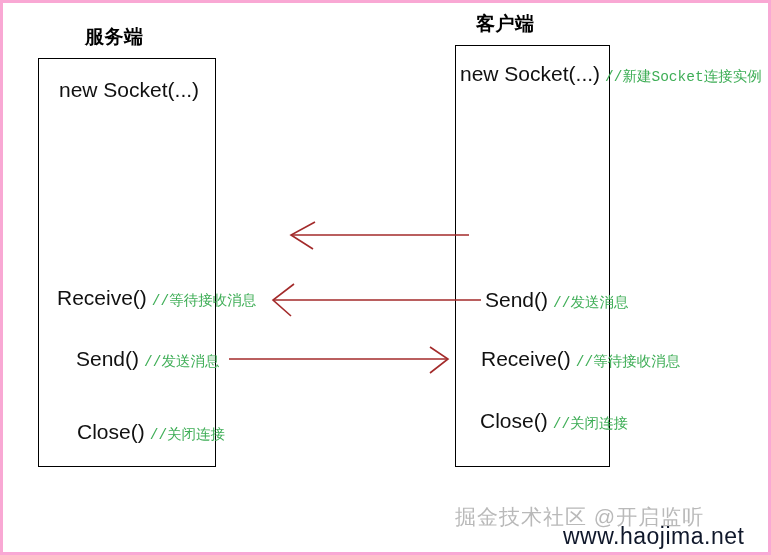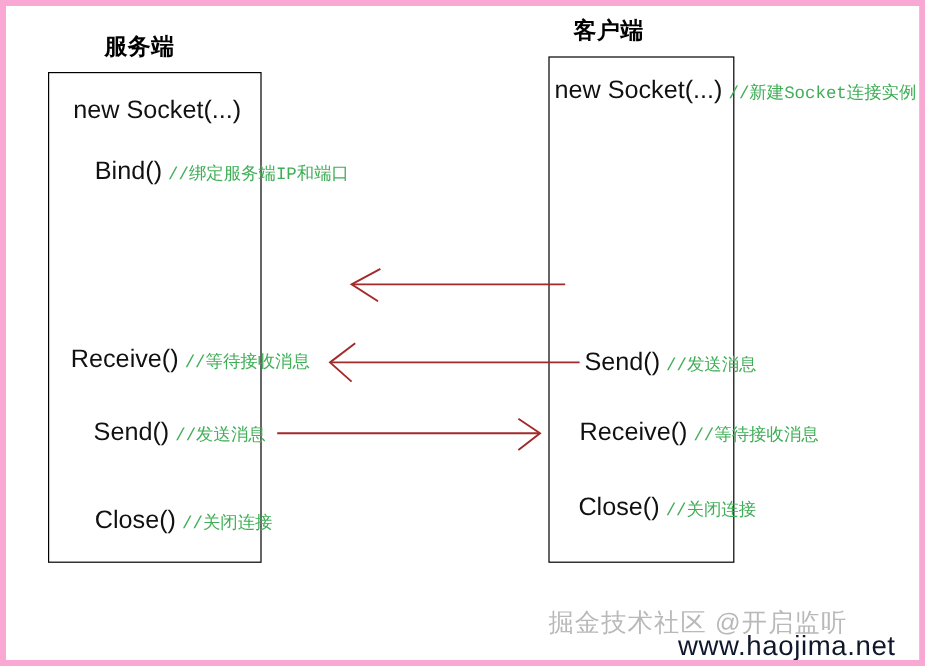--- a/index.html
+++ b/index.html
@@ -10,21 +10,21 @@
   }
   body {
     font-family: "Liberation Sans", "DejaVu Sans", sans-serif;
   }
   #canvas {
     position: relative;
     width: 771px;
     height: 555px;
     background: #ffffff;
     box-sizing: border-box;
-    border: 5px solid #f9a8d4;
+    border: 3px solid #f9a8d4;
     overflow: hidden;
   }
 
   
   .col-title {
     position: absolute;
     font-weight: bold;
     font-size: 19px;
     color: #000000;
     letter-spacing: 0.5px;
@@ -125,23 +125,20 @@
   <div id="title-server" class="col-title">服务端</div>
   <div id="title-client" class="col-title">客户端</div>
 
   <div id="box-server" class="lifeline-box"></div>
   <div id="box-client" class="lifeline-box"></div>
 
   <div id="srv-new" class="call">
     <span class="api">new Socket(...)</span><span class="cmt"></span>
   </div>
 
-  <div id="srv-bind" class="call">
-    <span class="api">Bind()</span><span class="cmt">//绑定服务端IP和端口</span>
-  </div>
 
 
 
   <div id="srv-receive" class="call">
     <span class="api">Receive()</span><span class="cmt">//等待接收消息</span>
   </div>
 
   <div id="srv-send" class="call">
     <span class="api">Send()</span><span class="cmt">//发送消息</span>
   </div>

